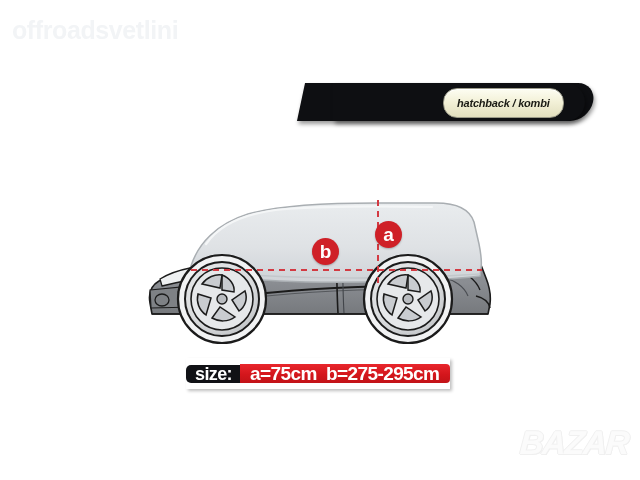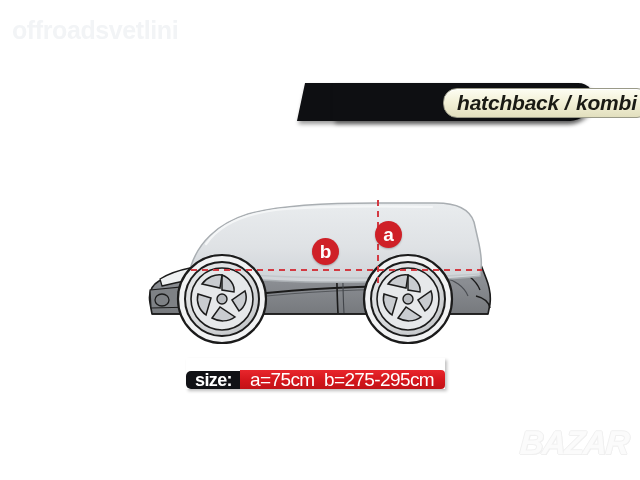--- a/index.html
+++ b/index.html
@@ -96,21 +96,21 @@
     height: 28px;
     padding: 0 13px;
     display: flex;
     align-items: center;
     border-radius: 14px;
     background: linear-gradient(180deg,#fdfdf2 0%,#f3f1d8 45%,#e2dfbe 100%);
     border: 1.2px solid #9a9a88;
     box-shadow: inset 0 1px 0 #ffffff;
   }
   #sub-text {
-    font-size: 21px;
+    font-size: 11px;
     font-weight: 700;
     font-style: italic;
     color: #1a1a14;
     letter-spacing: -0.2px;
     white-space: nowrap;
   }
 
   
   #car-wrap {
     position: absolute;
@@ -140,21 +140,21 @@
   #marker-a { left: 375px; top: 221px; }
   #marker-b { left: 312px; top: 238px; }
 
   
   #size-bar {
     position: absolute;
     left: 186px;
     top: 358px;
     height: 31px;
     display: flex;
-    align-items: flex-end;
+    align-items: center;
     box-shadow: 2px 2px 3px rgba(0,0,0,0.25);
   }
   #size-label-box {
     background: #111216;
     border-radius: 5px 0 0 5px;
     padding: 0 8px 0 9px;
     display: flex;
     align-items: center;
   }
   #size-label {
@@ -167,21 +167,21 @@
   #size-value-box {
     background: linear-gradient(180deg,#e8262c 0%,#d4161c 55%,#c21217 100%);
     border-radius: 0 4px 4px 0;
     padding: 0 11px 0 10px;
     display: flex;
     align-items: center;
   }
   #size-value {
     color: #ffffff;
     font-size: 19px;
-    font-weight: 400;
+    font-weight: 700;
     letter-spacing: -0.6px;
     line-height: 1;
     white-space: pre;
   }
 </style>
 </head>
 <body>
 
 <div id="wm-top">offroadsvetlini</div>
 

